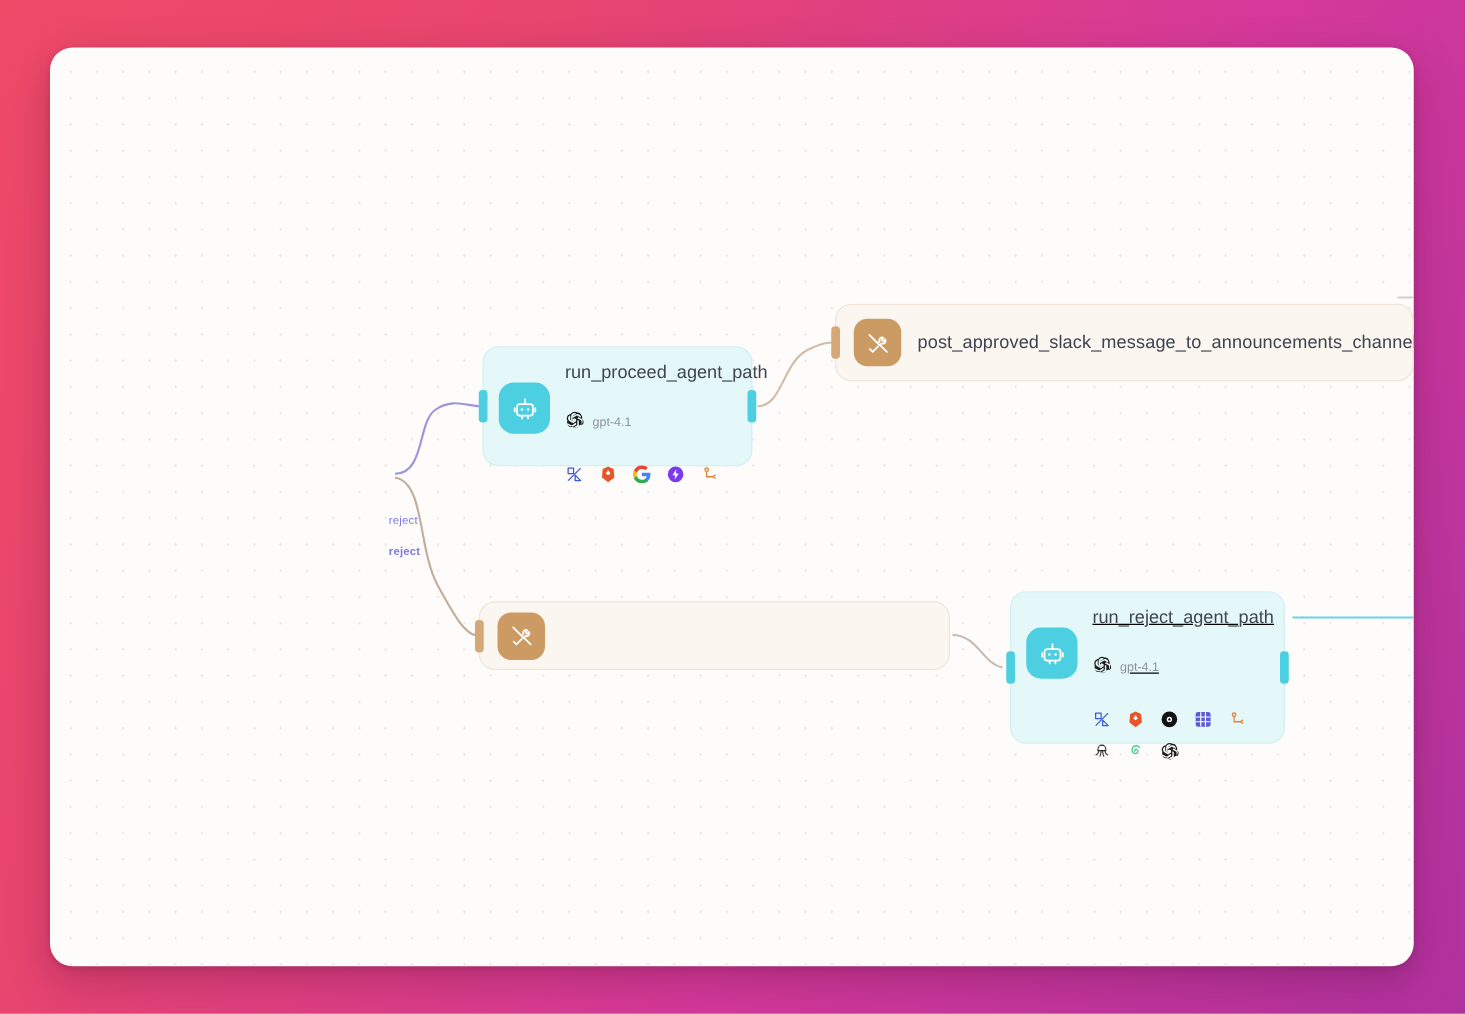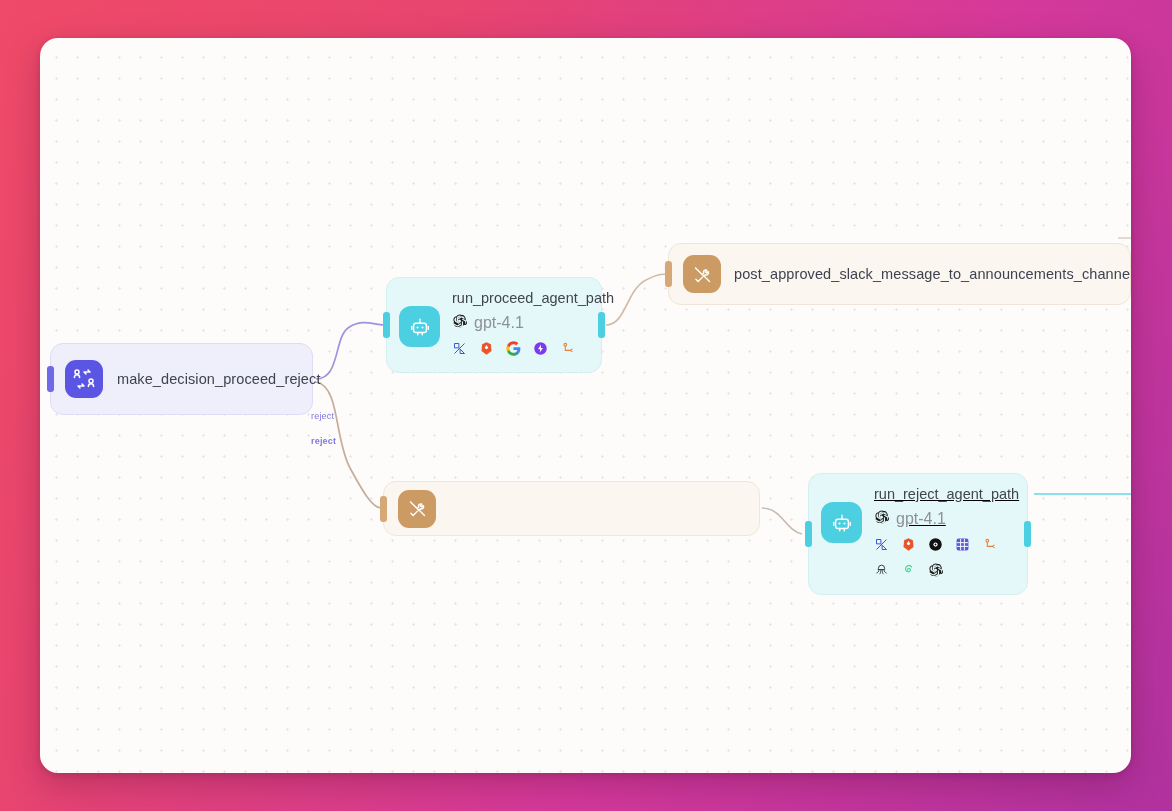--- a/index.html
+++ b/index.html
@@ -77,27 +77,27 @@
   
   .agent-node {
     background: #e4f8f9;
     border: 1px solid #d2f0f2;
     flex-direction: row;
     align-items: flex-start;
     padding: 12px 16px 12px 12px;
   }
   .agent-node .node-icon { background: #4ccfe0; width: 41px; height: 41px; border-radius: 12px; margin-top: 16px; }
   .agent-node .node-handle { background: #4ccfe0; }
-  .agent-body { display: flex; flex-direction: column; padding-left: 12px; }
+  .agent-body { display: flex; flex-direction: column; padding-left: 12px; gap: 15px; }
   .agent-name {
     font-size: 14.5px; color: #40454f; white-space: nowrap;
     text-align: center; margin-bottom: 7px;
   }
   .model-row { display: flex; align-items: center; gap: 7px; margin-bottom: 9px; }
-  .model-name { font-size: 16px; color: #8d919b; }
+  .model-name { font-size: 10px; color: #8d919b; }
   .tool-row { display: flex; align-items: center; gap: 12px; flex-wrap: wrap; max-width: 160px; row-gap: 10px; }
   .tool-ico { width: 15px; height: 15px; display: block; }
 
   #node-proceed { left: 346px; top: 239px; width: 216px; height: 96px; }
   #node-reject  { left: 768px; top: 435px; width: 220px; height: 122px; text-decoration: underline; }
   #node-reject .tool-row { max-width: 156px; }
 
   
   .tool-node {
     background: #fbf6f0;
@@ -134,34 +134,20 @@
 
     <path d="M 566 287 C 586 287 586 252 606 242 C 618 236 622 236 628 236" fill="none" stroke="#cdb59c" stroke-width="1.7" opacity=".9"></path>
 
     <path d="M 722 470 C 742 470 746 493 762 496" fill="none" stroke="#c3b2a6" stroke-width="1.7" opacity=".9"></path>
 
     <path d="M 1078 200 L 1091 200" fill="none" stroke="#d8cfc4" stroke-width="1.6"></path>
 
     <path d="M 994 456 L 1091 456" fill="none" stroke="#4ccfe0" stroke-width="1.7" opacity=".85"></path>
   </svg>
 
-  <div class="node" id="node-decision">
-    <span class="node-handle"></span>
-    <span class="node-icon">
-      <svg width="24" height="24" viewBox="0 0 24 24" fill="none" stroke="#ffffff" stroke-width="1.5" stroke-linecap="round" stroke-linejoin="round">
-        <circle cx="5" cy="5" r="2"></circle>
-          <path d="M2.4 10.4c0-1.6 1.2-2.6 2.6-2.6s2.6 1 2.6 2.6"></path>
-        <circle cx="19" cy="14" r="2"></circle>
-          <path d="M16.4 19.4c0-1.6 1.2-2.6 2.6-2.6s2.6 1 2.6 2.6"></path>
-        <path d="M12 5h6l-2-2M12 5l2 2"></path>
-        <path d="M12 19H6l2 2M12 19l-2-2"></path>
-      </svg>
-    </span>
-    <span class="node-title">make_decision_proceed_reject</span>
-  </div>
 
   <div class="node agent-node" id="node-proceed">
     <span class="node-handle"></span>
     <span class="node-handle right"></span>
     <span class="node-icon">
       <svg width="22" height="22" viewBox="0 0 24 24" fill="none" stroke="#ffffff" stroke-width="1.6" stroke-linecap="round" stroke-linejoin="round">
         <rect x="5" y="8" width="14" height="10" rx="2.5"></rect>
         <circle cx="9.3" cy="12.6" r="1.1" fill="#ffffff" stroke="none"></circle>
         <circle cx="14.7" cy="12.6" r="1.1" fill="#ffffff" stroke="none"></circle>
         <path d="M12 5.5V8M12 3.6v.6"></path>

